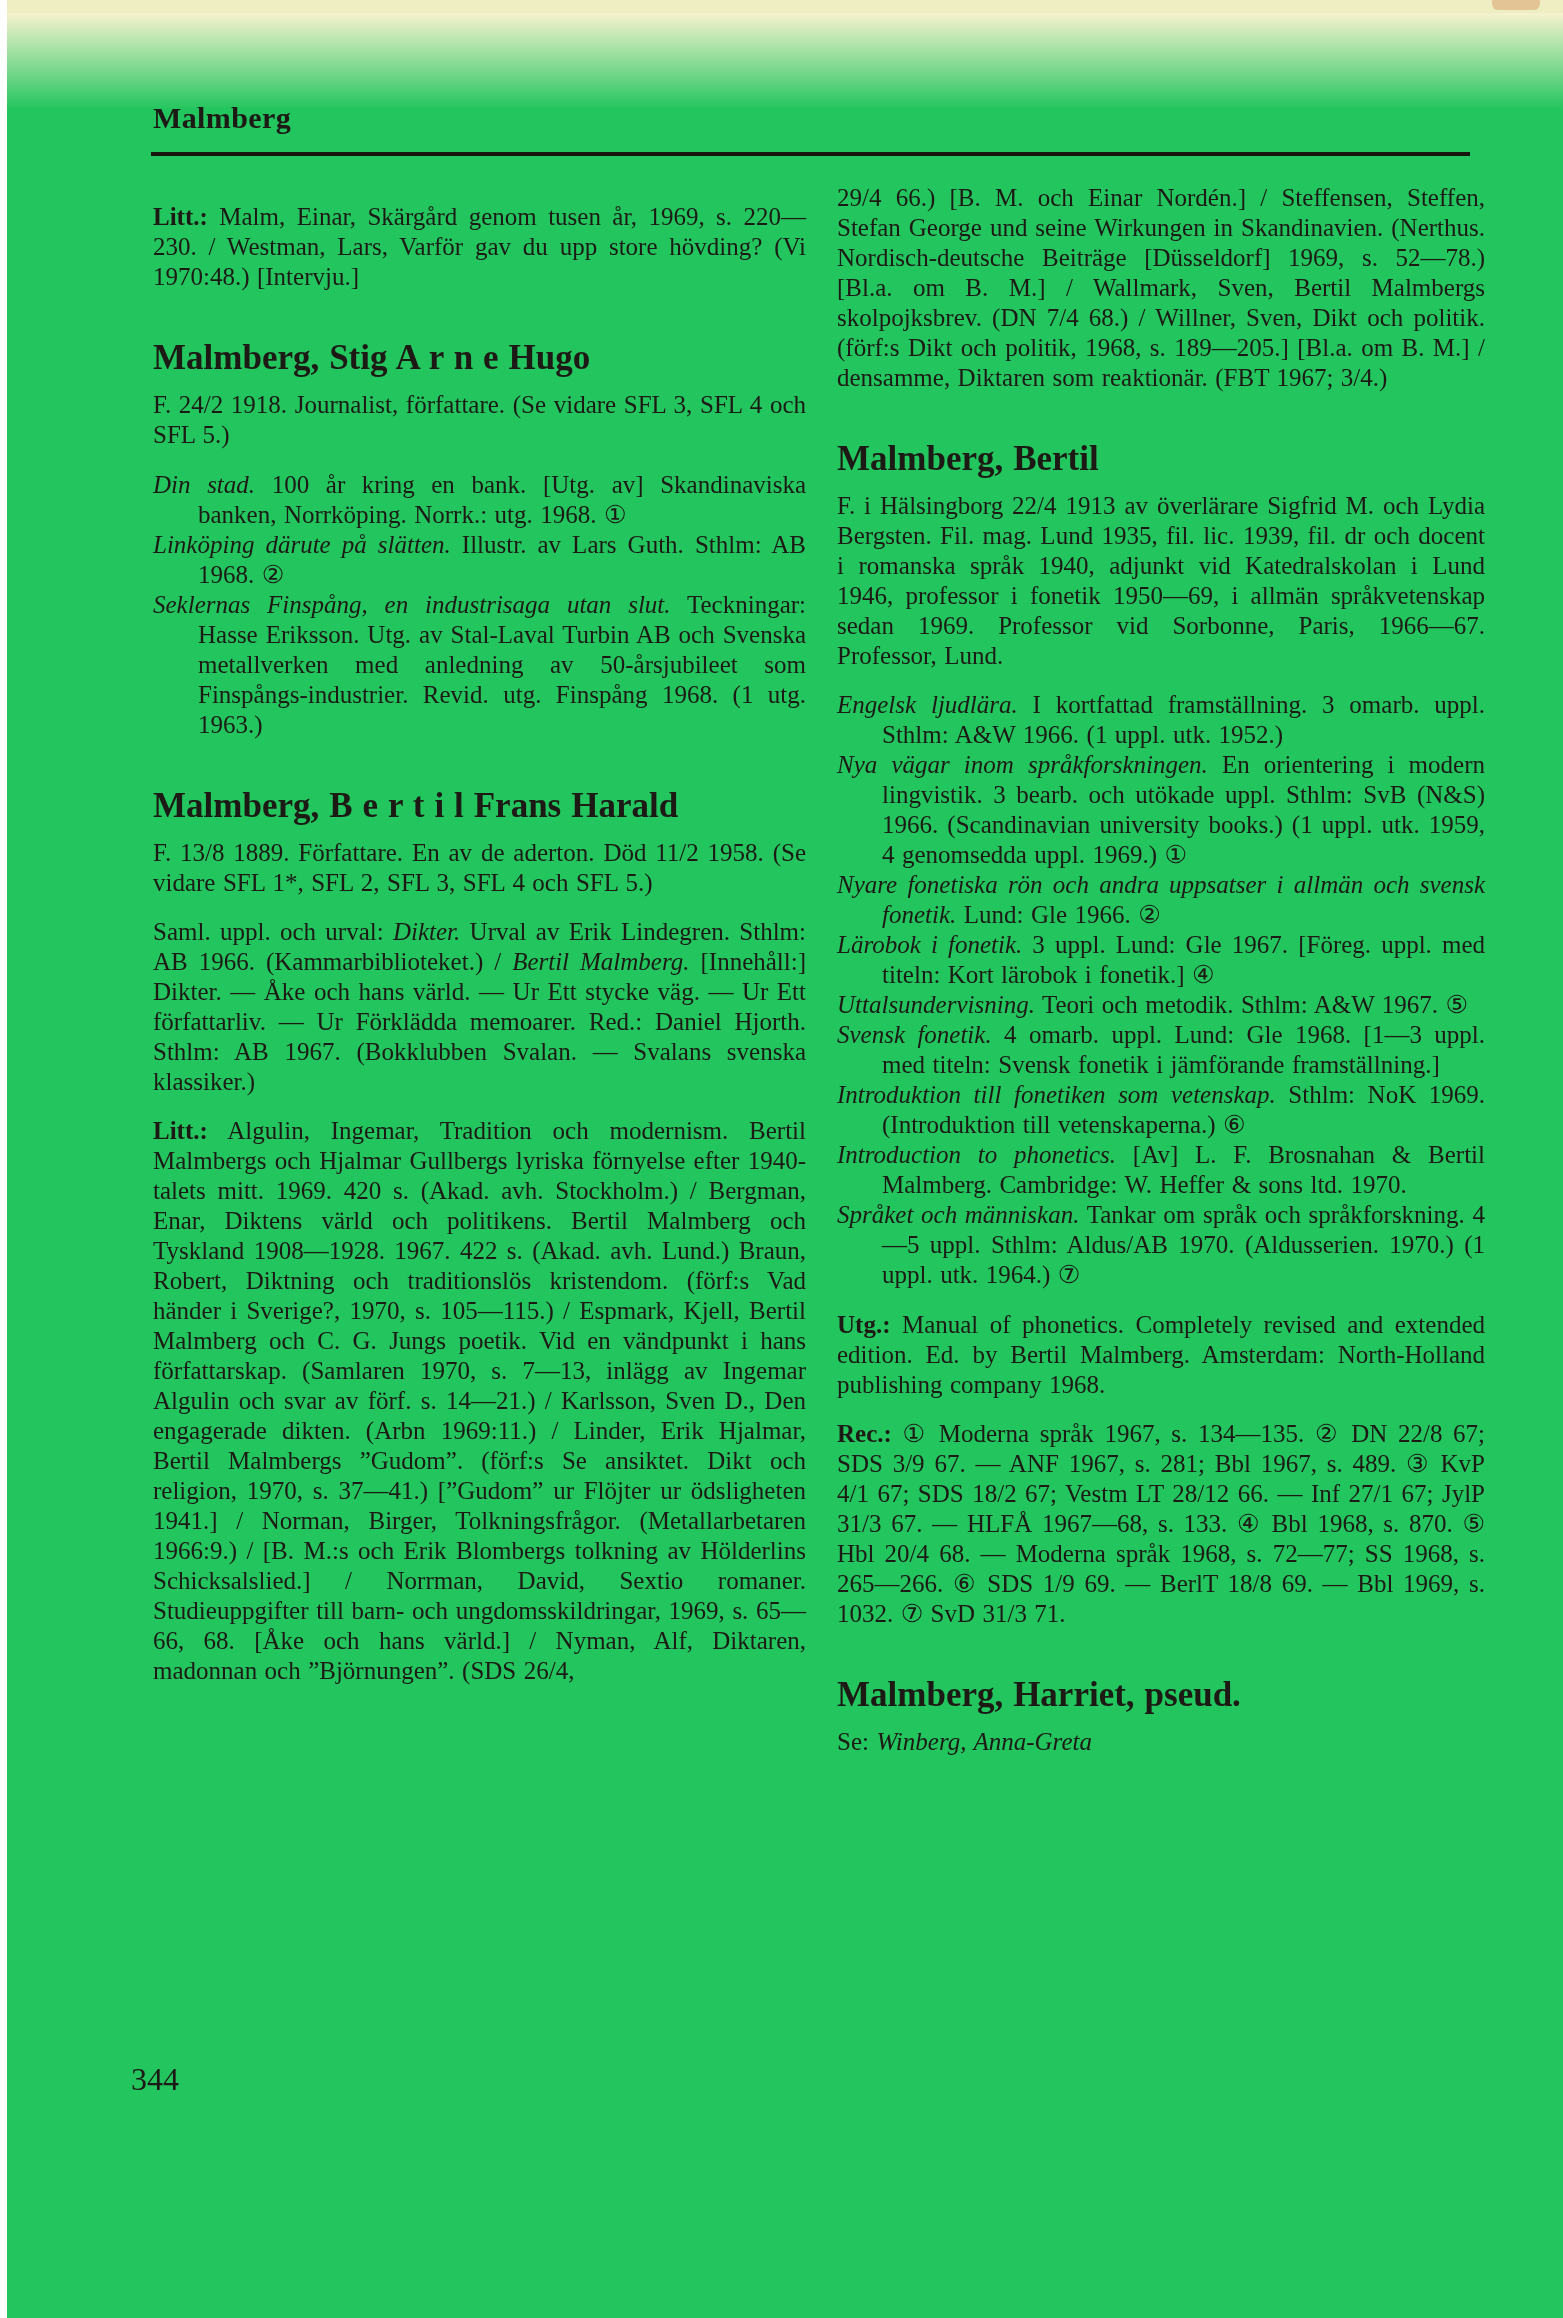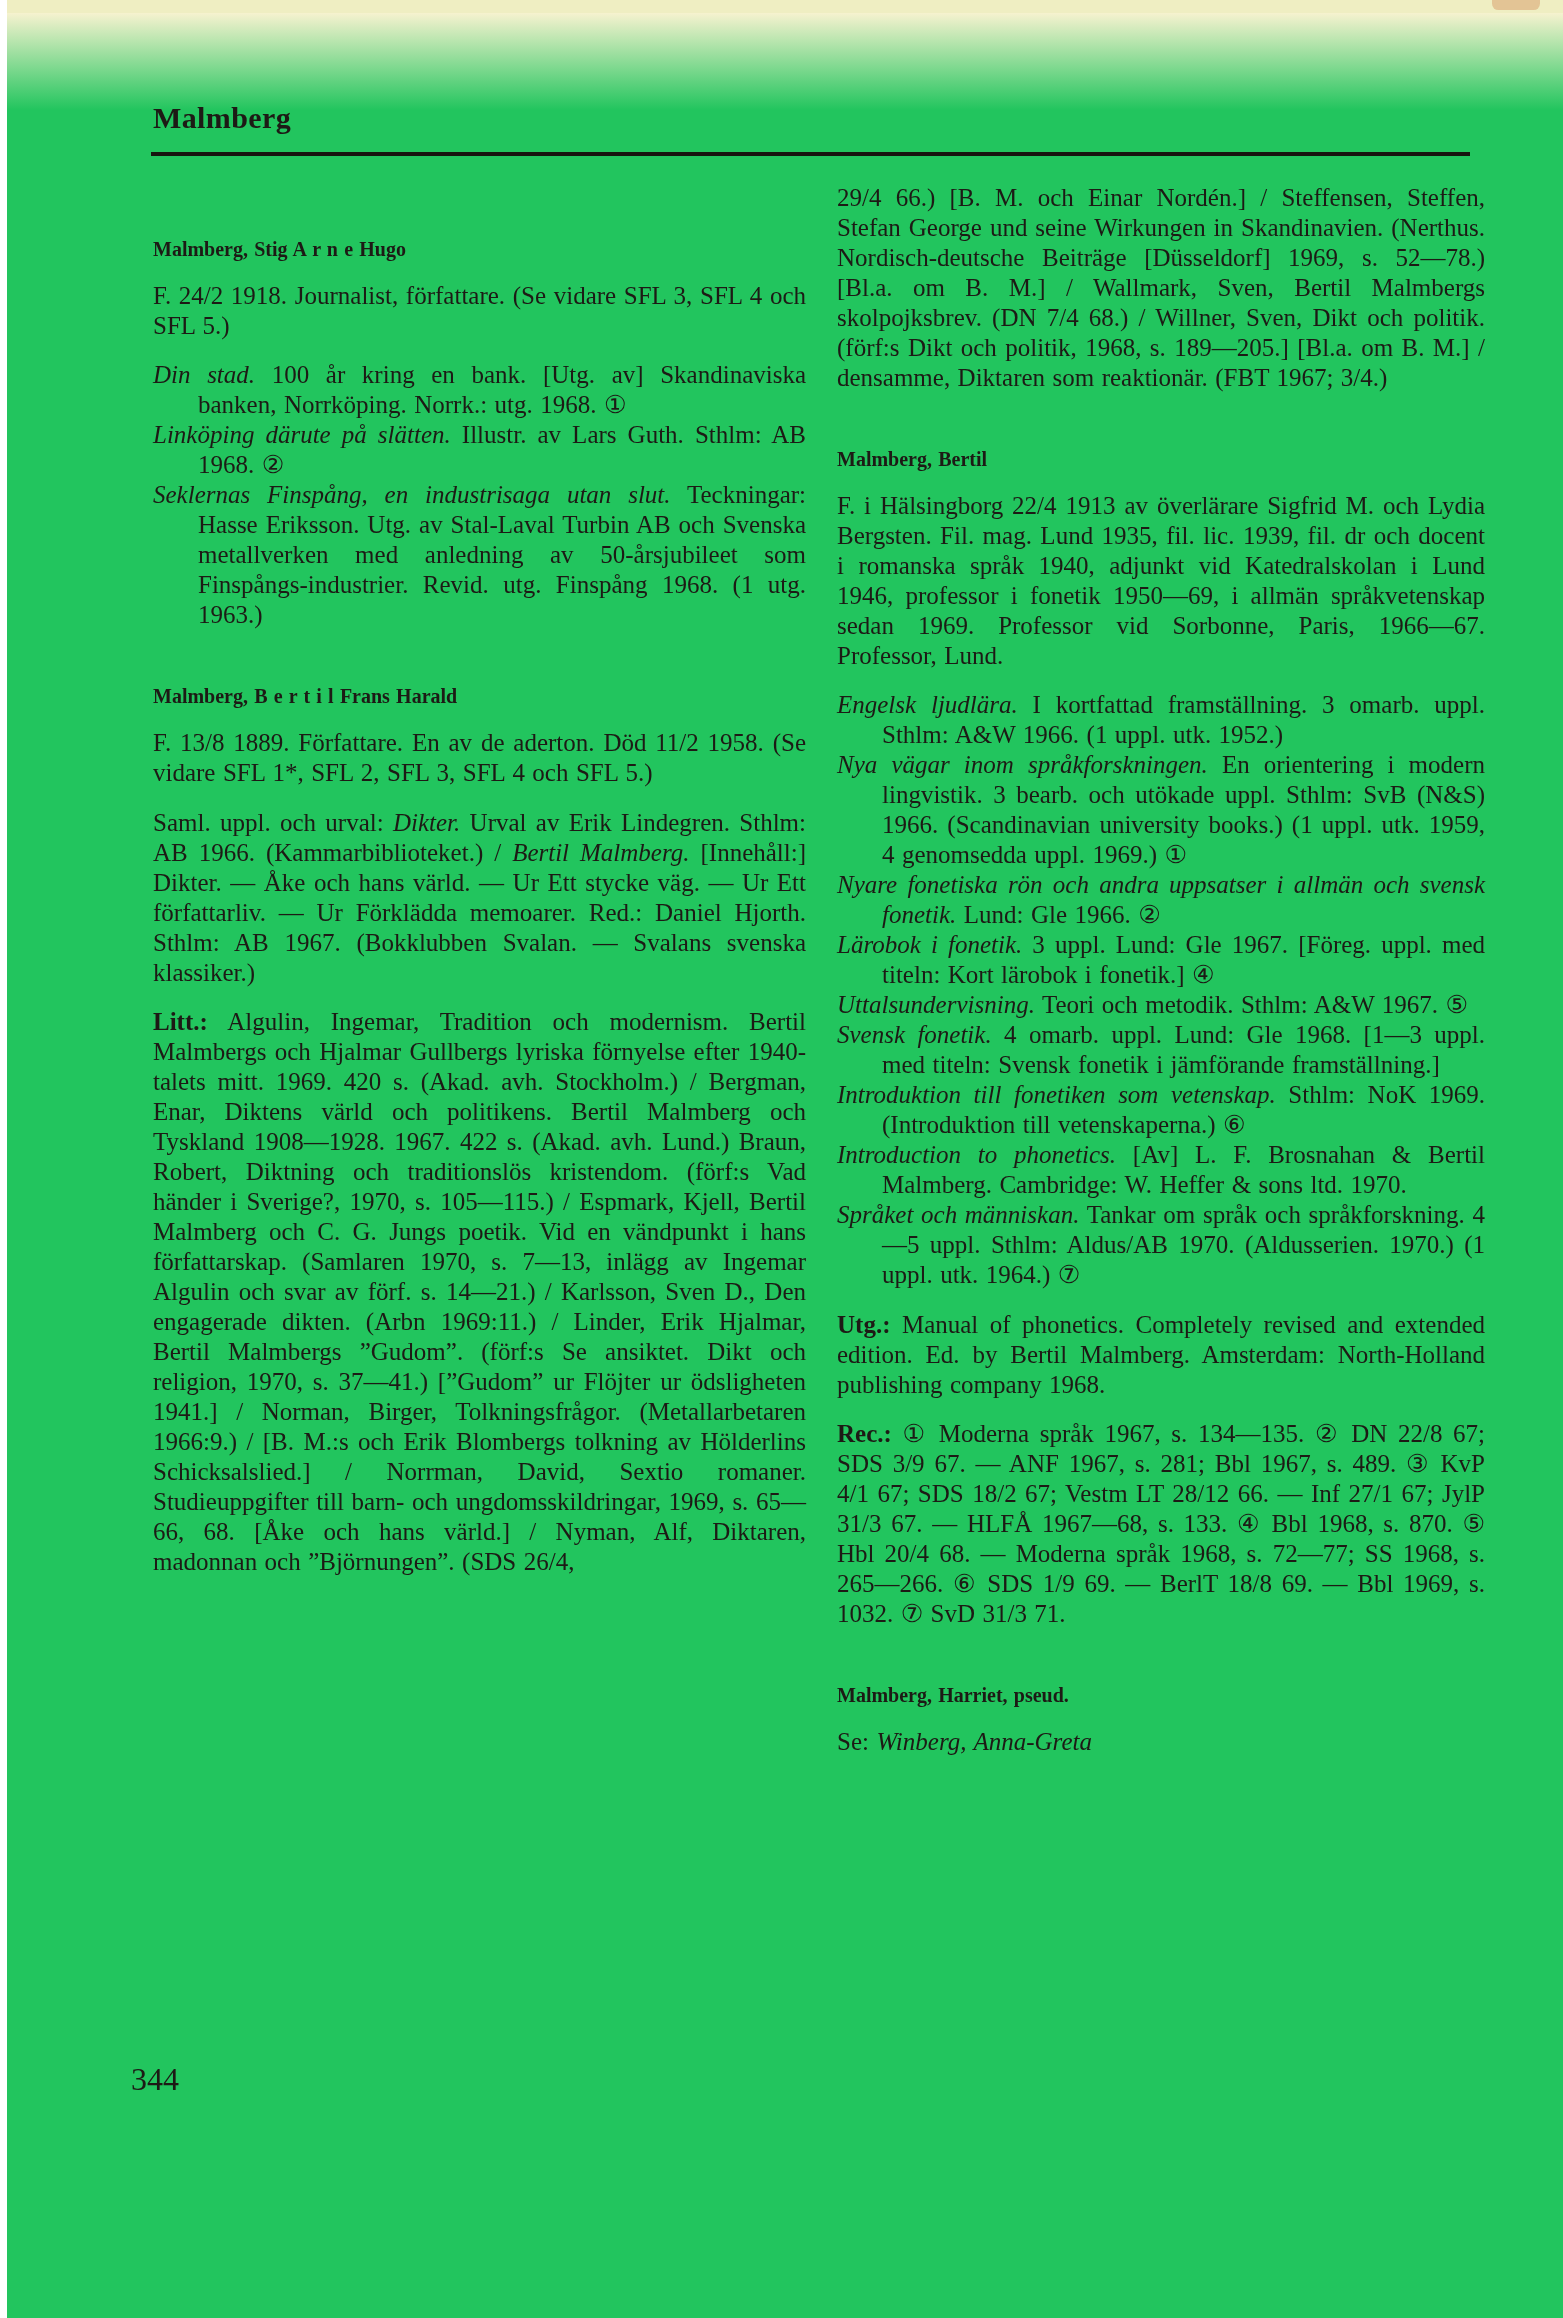--- a/index.html
+++ b/index.html
@@ -14,37 +14,38 @@
   .left-strip{position:absolute;top:0;left:0;width:7.2px;height:100%;background:#ffffff;}
   .corner-spot{position:absolute;top:0;left:1492px;width:48px;height:9.7px;background:#e0b98a;border-radius:0 0 6.4px 6.4px;opacity:.8;}
   .running-header{position:absolute;left:153px;top:101px;font-size:30px;font-weight:bold;letter-spacing:0.4px;}
   .header-rule{position:absolute;left:151px;top:152px;width:1319px;height:4px;background:#17150f;}
   .col{position:absolute;top:183px;width:653px;font-size:25px;line-height:30px;
     text-align:justify;word-spacing:1.2px;}
   .col-left{left:153px;}
   .col-right{left:837px;width:648px;}
   p{margin:0;}
   .gap{margin-top:19.3px;}
-  .heading{font-weight:bold;font-size:20px;line-height:32px;margin-top:50px;margin-bottom:16px;text-align:left;}
+  .heading{font-weight:bold;font-size:35px;line-height:32px;margin-top:50px;margin-bottom:16px;text-align:left;}
   .hang{padding-left:45px;text-indent:-45px;}
   .page-number{position:absolute;left:131px;top:2061px;font-size:32px;}
 </style>
 </head>
 <body>
 
 <div class="page">
   <div class="top-band"></div>
   <div class="top-tinge"></div>
   <div class="left-strip"></div>
   <div class="corner-spot"></div>
 
   <div class="running-header">Malmberg</div>
   <div class="header-rule"></div>
 
   <div class="col col-left">
+    <p class="para gap"><span style="font-weight: bold;">Litt.:</span><span> Malm, Einar, Skärgård genom tusen år, 1969, s. 220—230. / Westman, Lars, Varför gav du upp store hövding? (Vi 1970:48.) [Intervju.]</span></p>
 
     <p class="heading">Malmberg, Stig A r n e Hugo</p>
     <p class="para"><span>F. 24/2 1918. Journalist, författare. (Se vidare SFL 3, SFL 4 och SFL 5.)</span></p>
     <p class="hang gap"><span style="font-style: italic;">Din stad.</span><span> 100 år kring en bank. [Utg. av] Skandinaviska banken, Norrköping. Norrk.: utg. 1968. ①</span></p>
     <p class="hang"><span style="font-style: italic;">Linköping därute på slätten.</span><span> Illustr. av Lars Guth. Sthlm: AB 1968. ②</span></p>
     <p class="hang"><span style="font-style: italic;">Seklernas Finspång, en industrisaga utan slut.</span><span> Teckningar: Hasse Eriksson. Utg. av Stal-Laval Turbin AB och Svenska metallverken med anledning av 50-årsjubileet som Finspångs-industrier. Revid. utg. Finspång 1968. (1 utg. 1963.)</span></p>
 
     <p class="heading">Malmberg, B e r t i l Frans Harald</p>
     <p class="para"><span>F. 13/8 1889. Författare. En av de aderton. Död 11/2 1958. (Se vidare SFL 1*, SFL 2, SFL 3, SFL 4 och SFL 5.)</span></p>
     <p class="para gap"><span>Saml. uppl. och urval: </span><span style="font-style: italic;">Dikter.</span><span> Urval av Erik Lindegren. Sthlm: AB 1966. (Kammarbiblioteket.) / </span><span style="font-style: italic;">Bertil Malmberg.</span><span> [Innehåll:] Dikter. — Åke och hans värld. — Ur Ett stycke väg. — Ur Ett författarliv. — Ur Förklädda memoarer. Red.: Daniel Hjorth. Sthlm: AB 1967. (Bokklubben Svalan. — Svalans svenska klassiker.)</span></p>

